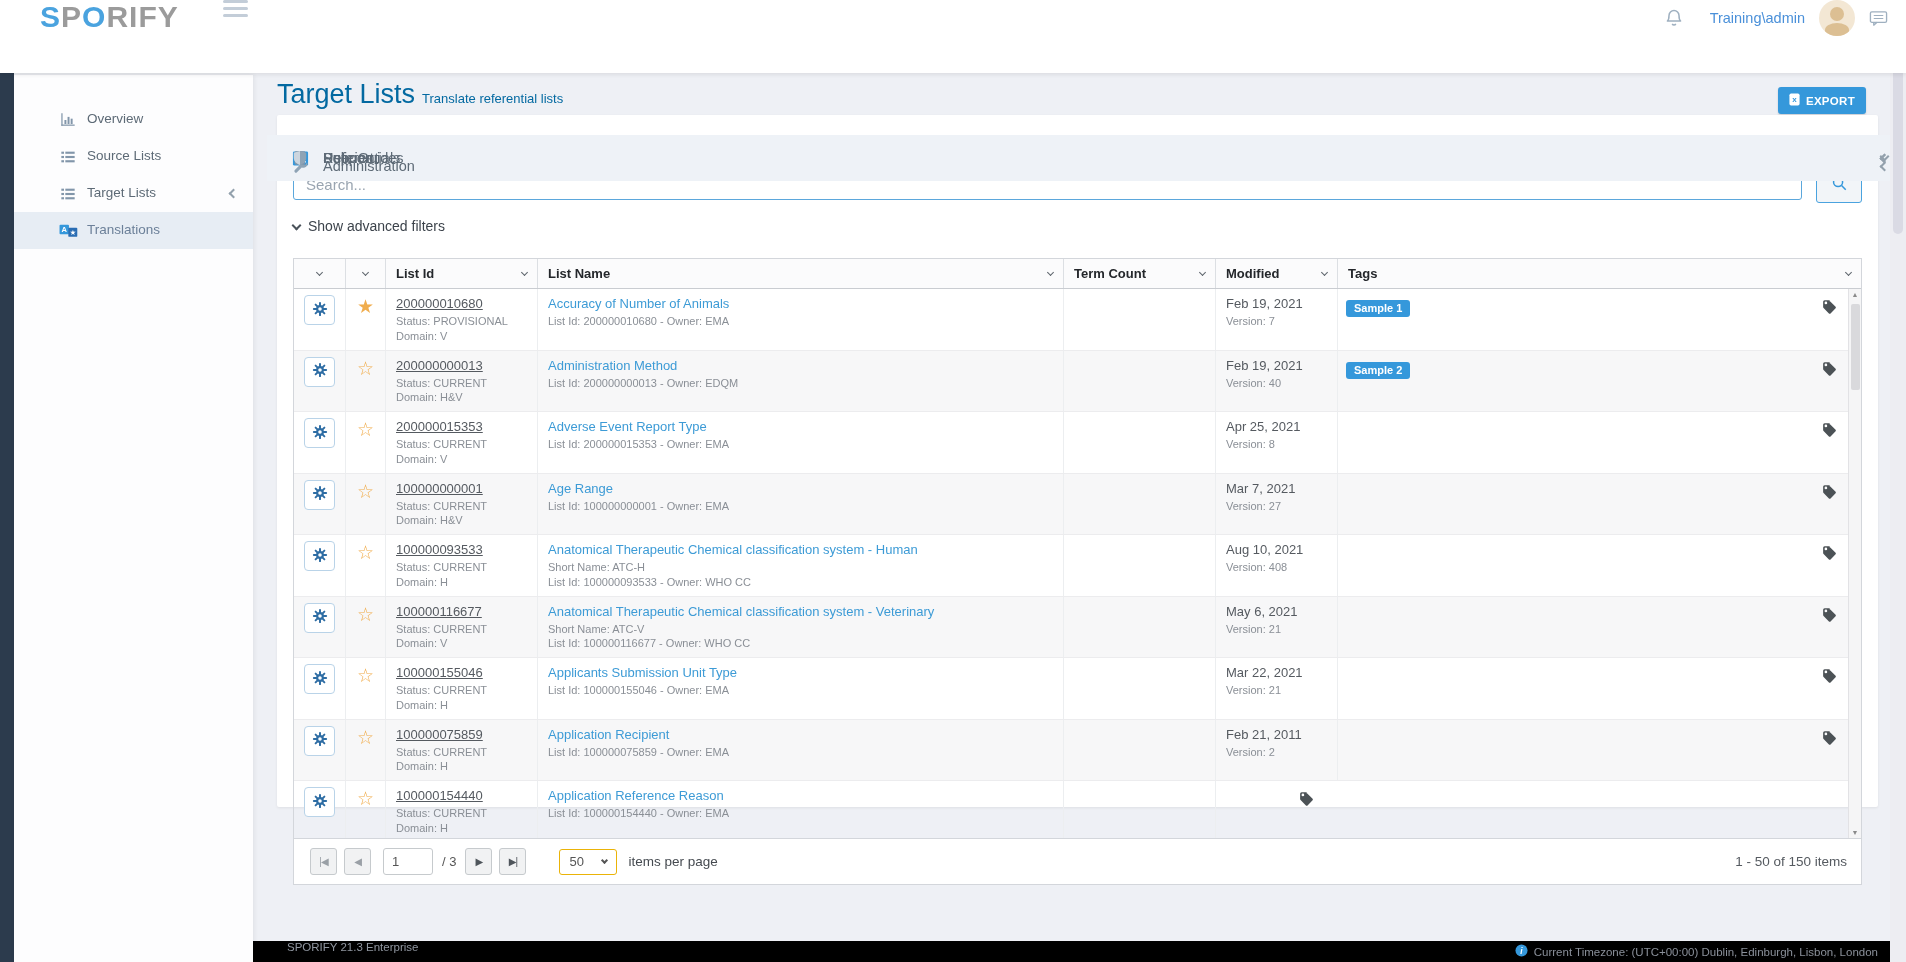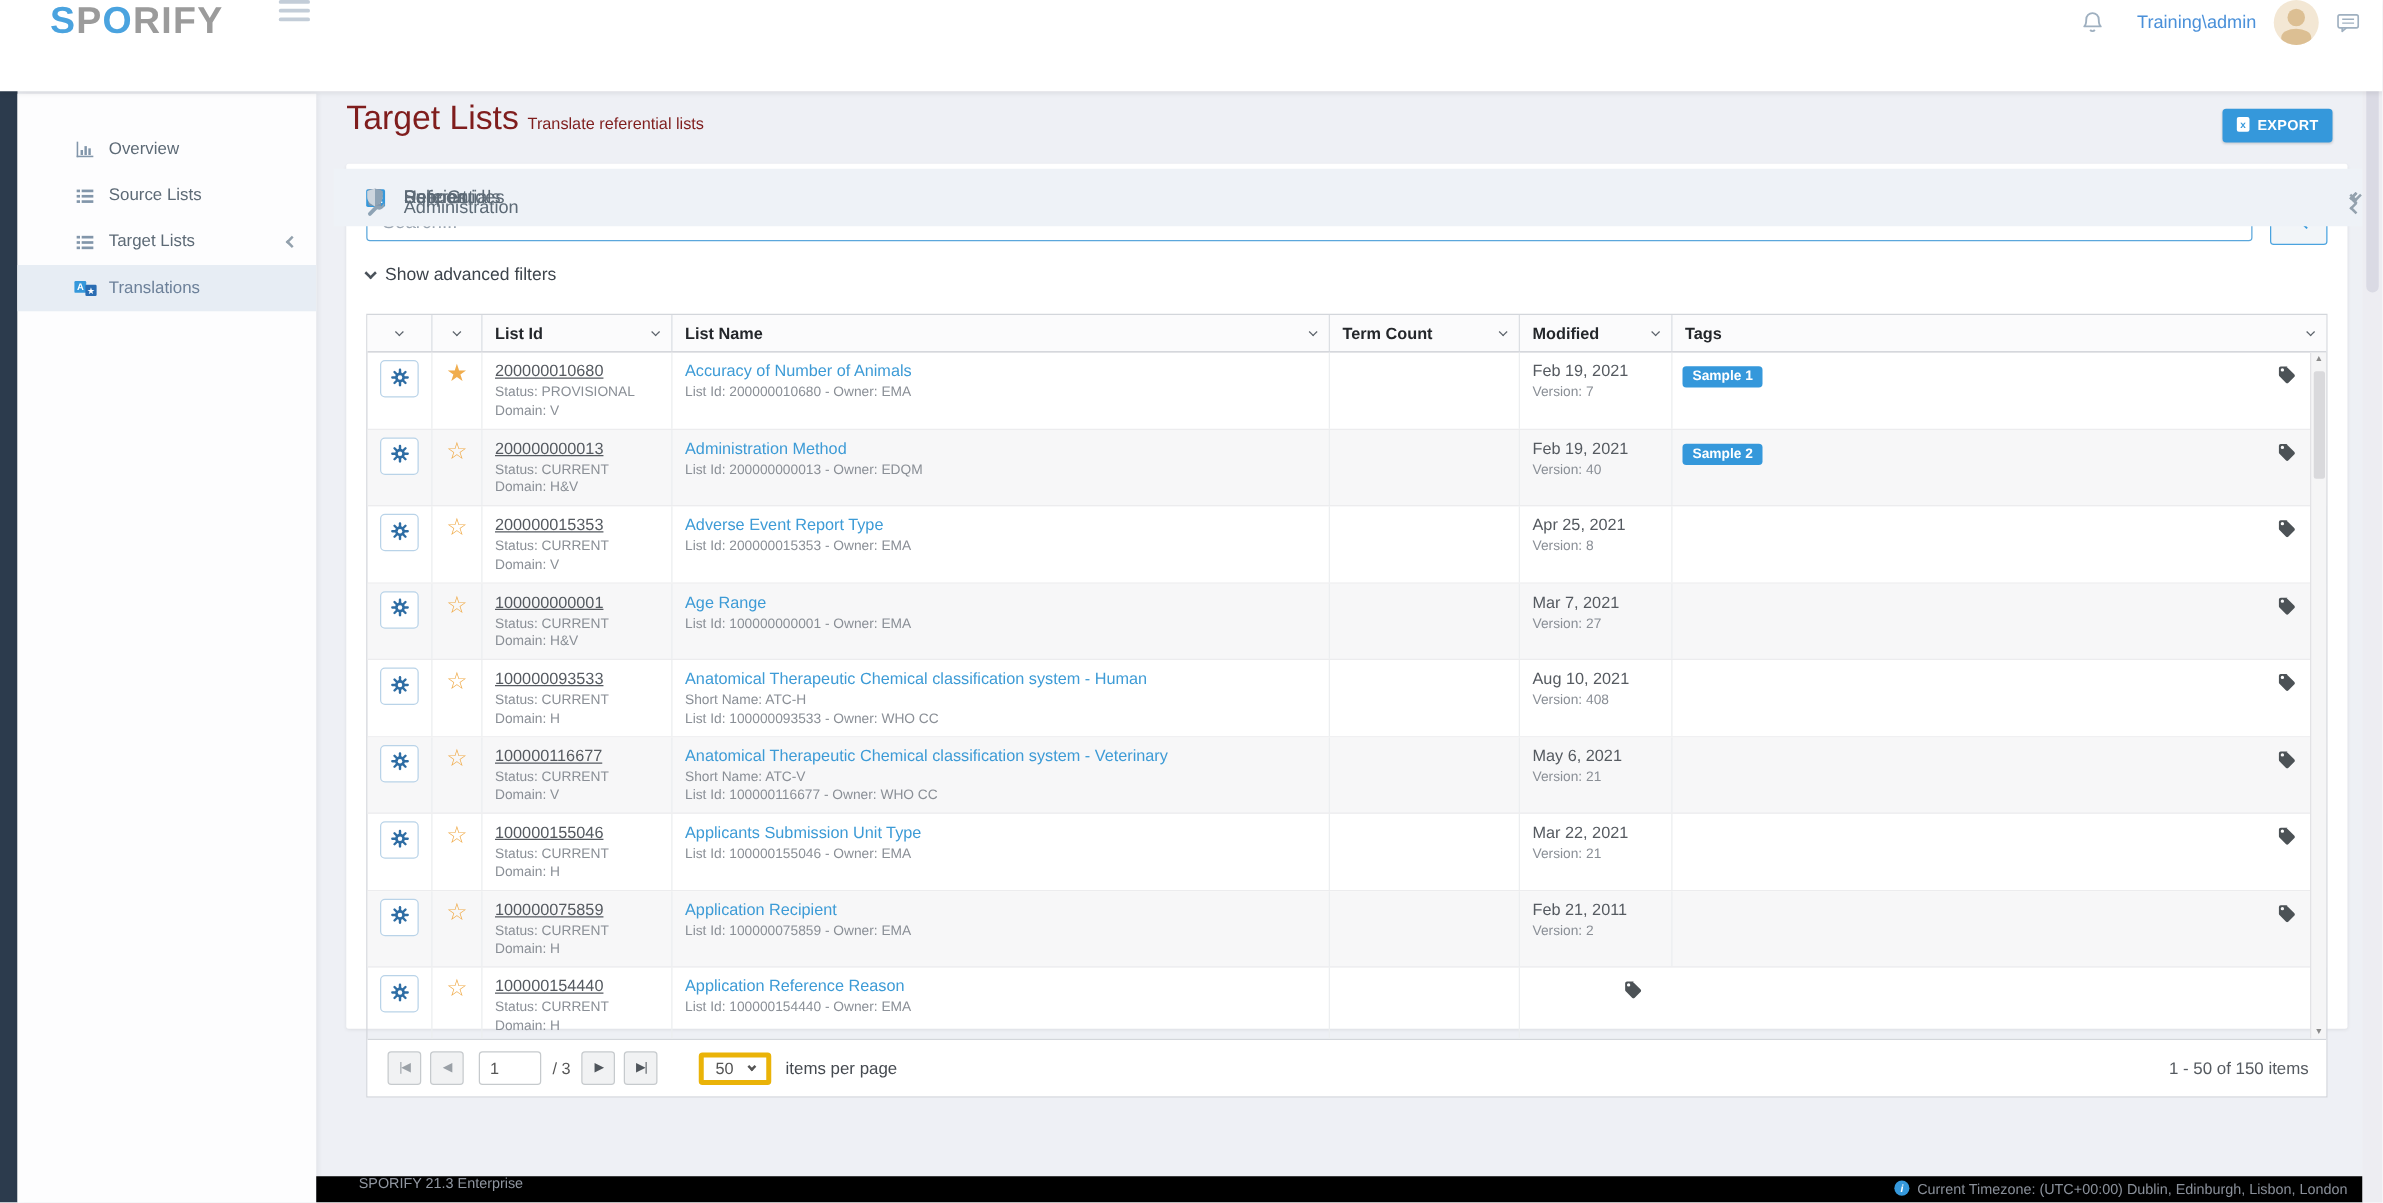--- a/index.html
+++ b/index.html
@@ -37,30 +37,30 @@
   .s-item.sub.active  { background:#e7edf4; }
   .s-item.sub.active .s-lb { color:#6c8099; }
   .q-ic { font-size:17px; font-weight:bold; color:#8296aa; }
   .chev { display:inline-block; width:7px; height:7px; border-right:2px solid #93a1ad; border-bottom:2px solid #93a1ad; }
   .s-item .chev { position:absolute; right:16px; }
   .chev.left { transform:rotate(135deg); }
   .chev.down { transform:rotate(45deg); margin-top:-3px; }
 
   
   .main { position:absolute; left:253px; top:60px; width:1637px; height:902px; }
-  .page-title { position:absolute; left:24px; top:14px; color:#7f1d1d; font-weight:400; }
+  .page-title { position:absolute; left:24px; top:14px; color:#0369a1; font-weight:400; }
   .page-title .t-big { font-size:27px; }
   .page-title .t-sub { font-size:13px; margin-left:7px; }
   .export-btn { position:absolute; right:24px; top:27px; height:27px; background:#3598db; color:#fff;
                 border:none; border-radius:3px; font-family:inherit; font-size:11.5px; font-weight:bold;
                 letter-spacing:.3px; display:flex; align-items:center; gap:6px; padding:0 11px; cursor:pointer;
                 box-shadow:0 1px 2px rgba(0,0,0,.15); }
 
-  .card { position:absolute; left:24px; top:71px; width:1601px; height:692px; background:#fff;
-          border-radius:2px; box-shadow:0 1px 3px rgba(0,0,0,.07); padding:28px 16px 0 16px; }
+  .card { position:absolute; left:24px; top:55px; width:1601px; height:692px; background:#fff;
+          border-radius:2px; box-shadow:0 1px 3px rgba(0,0,0,.07); padding:51px 16px 0 16px; }
 
   .search-row { display:flex; align-items:center; }
   .search-input { flex:1; height:31px; border:1px solid #5ba7dc; border-radius:3px; padding:0 12px;
                   font-family:inherit; font-size:15px; color:#555; margin-right:14px; outline:none; }
   .search-input::placeholder { color:#9aa5b1; }
   .search-btn { width:46px; height:37px; background:#f2f5f8; border:1px solid #4aa3df; border-radius:3px;
                 display:flex; align-items:center; justify-content:center; cursor:pointer; }
 
   .filters-toggle { margin-top:15px; display:flex; align-items:center; gap:8px; cursor:pointer;
                     font-size:14px; color:#3c434b; width:fit-content; }
@@ -100,21 +100,21 @@
   .tscroll .thumb { position:absolute; left:1.5px; top:15px; width:9px; height:86px; background:#d9d9dc; border-radius:2px; }
 
   .tfoot { height:46px; border-top:1px solid #d3d6db; background:#fff; display:flex; align-items:center;
            padding:0 14px 0 16px; gap:7px; }
   .pg { width:27px; height:27px; background:#f1f2f3; border:1px solid #c6cacd; border-radius:3px;
         font-family:inherit; font-size:10px; color:#4f555b; cursor:pointer; display:flex; align-items:center; justify-content:center; letter-spacing:-1px; }
   .pg.dim { color:#9aa0a6; }
   .pg-input { width:50px; height:27px; border:1px solid #c6cacd; border-radius:3px; padding:0 8px;
               font-family:inherit; font-size:13px; color:#555; margin-left:5px; }
   .pg-total { font-size:13px; color:#555; margin:0 2px; }
-  .pg-select { width:58px; height:26px; border:4px solid #eab308; border-radius:3px; background:#fff;
+  .pg-select { width:58px; height:26px; border:1px solid #eab308; border-radius:3px; background:#fff;
                display:flex; align-items:center; justify-content:space-between; padding:0 9px;
                font-size:13px; color:#555; margin-left:26px; cursor:pointer; }
   .pg-select .chev { width:5px; height:5px; border-color:#555; }
   .pg-label { font-size:13.5px; color:#454a50; margin-left:4px; }
   .pg-range { margin-left:auto; font-size:13.5px; color:#555a60; }
 
   
   .footerbar { position:absolute; left:253px; top:941px; width:1637px; height:21px; background:#000000;
                display:flex; z-index:22; }
   .f-version { font-size:11.5px; color:#9096a0; margin-left:34px; }

